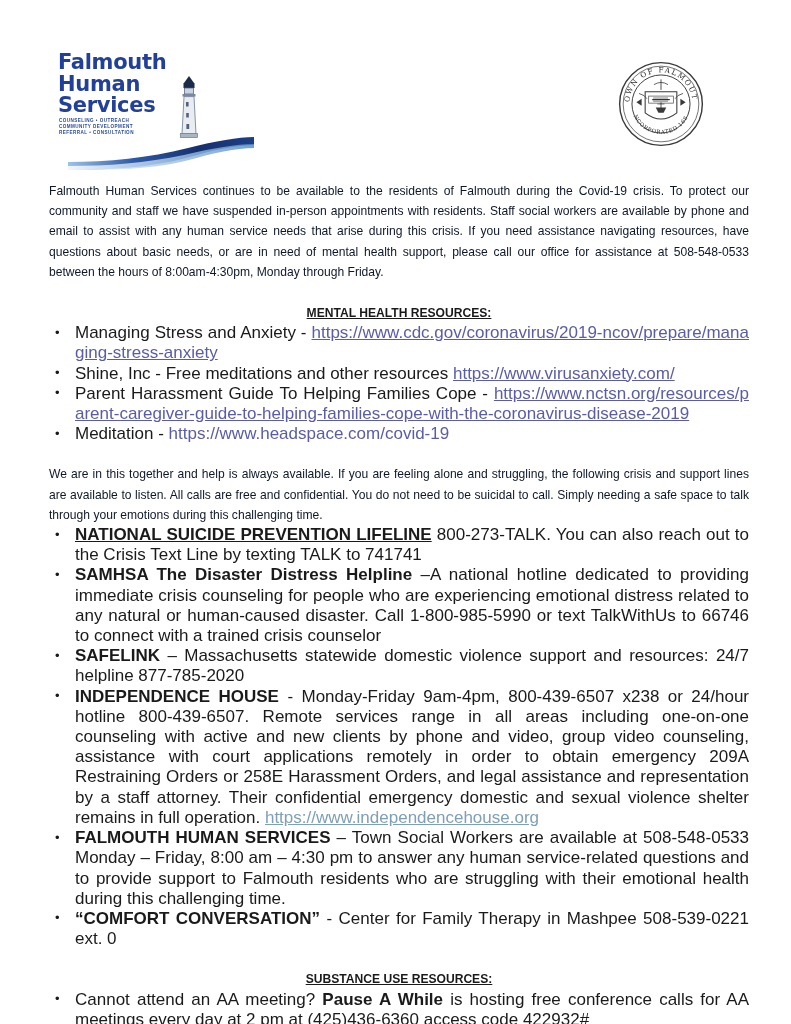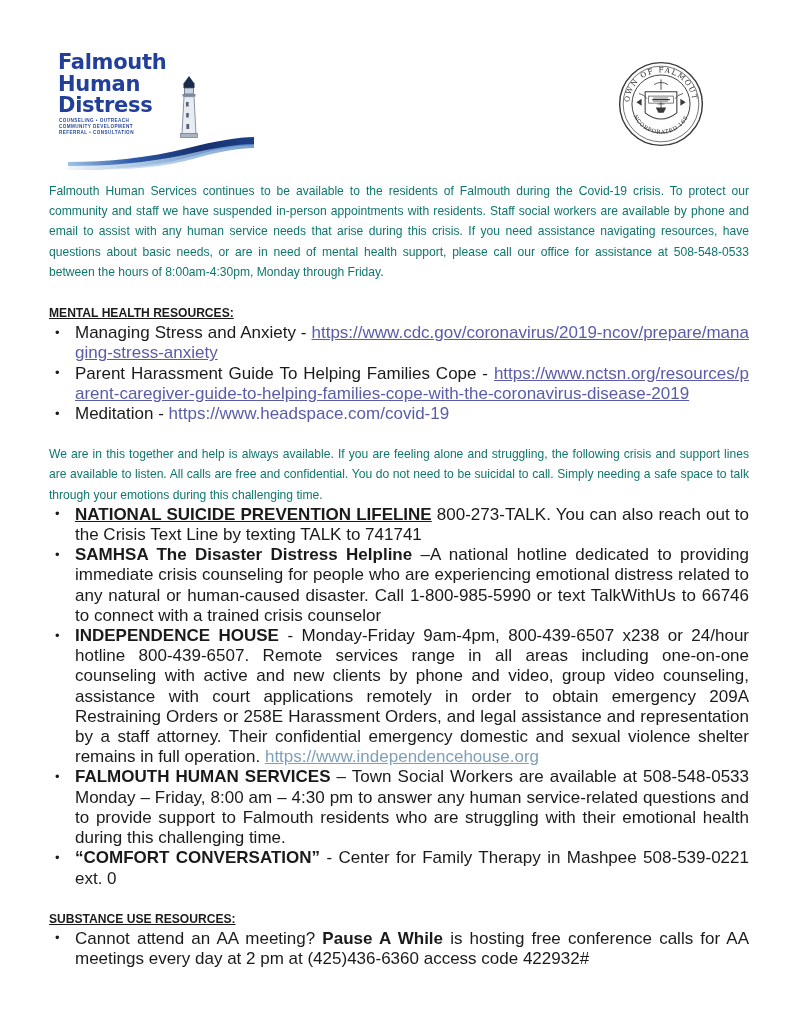--- a/index.html
+++ b/index.html
@@ -87,32 +87,33 @@
     position: absolute;
     left: 49px;
     top: 181px;
     width: 700px;
   }
   p.para {
     margin: 0 0 0 0;
     font-size: 12.1px;
     line-height: 20.2px;
     text-align: justify;
-    color: #0f766e;
+    color: #0f172a;
   }
   .spacer-md { height: 20px; }
   .spacer-lg { height: 21px; }
 
   h2.section-head {
     margin: 0;
     font-size: 12.1px;
     line-height: 20.2px;
     font-weight: bold;
     text-decoration: underline;
     color: #1a1a1a;
+    text-align: center;
   }
 
   ul.bullets {
     list-style: none;
     margin: 0;
     padding: 0;
   }
   ul.bullets > li {
     position: relative;
     padding-left: 21px;
@@ -186,21 +187,21 @@
         <path d="M8 20.6 L18 20.6 L20 58 L6 58 Z" fill="#e9edf2" stroke="#6b7a90" stroke-width="0.8"></path>
         <rect x="10" y="26" width="2.6" height="4.5" fill="#53627a"></rect>
         <rect x="10.2" y="37" width="2.6" height="4.5" fill="#53627a"></rect>
         <rect x="10.4" y="48" width="2.8" height="5" fill="#53627a"></rect>
         <rect x="4.5" y="57.5" width="17" height="4" fill="#aab5c4" stroke="#6b7a90" stroke-width="0.7"></rect>
       </svg>
 
       <div class="logo-wordmark">
         <span>Falmouth</span>
         <span>Human</span>
-        <span>Distress</span>
+        <span>Services</span>
       </div>
 
       <div class="logo-tagline">
         <span>COUNSELING  •  OUTREACH</span>
         <span>COMMUNITY DEVELOPMENT</span>
         <span>REFERRAL  •  CONSULTATION</span>
       </div>
     </div>
 
     <svg class="seal" viewBox="0 0 100 100">
@@ -237,31 +238,33 @@
   <div class="content">
 
     <p class="para">Falmouth Human Services continues to be available to the residents of Falmouth during the Covid-19 crisis. To protect our community and staff we have suspended in-person appointments with residents. Staff social workers are available by phone and email to assist with any human service needs that arise during this crisis. If you need assistance navigating resources, have questions about basic needs, or are in need of mental health support, please call our office for assistance at 508-548-0533 between the hours of 8:00am-4:30pm, Monday through Friday.</p>
 
     <div class="spacer-lg"></div>
 
     <h2 class="section-head">MENTAL HEALTH RESOURCES:</h2>
 
     <ul class="bullets">
       <li><span>Managing Stress and Anxiety - </span><a class="lnk" href="#">https://www.cdc.gov/coronavirus/2019-ncov/prepare/managing-stress-anxiety</a></li>
+      <li><span>Shine, Inc - Free meditations and other resources  </span><a class="lnk" href="#">https://www.virusanxiety.com/</a></li>
       <li><span>Parent Harassment Guide To Helping Families Cope - </span><a class="lnk" href="#">https://www.nctsn.org/resources/parent-caregiver-guide-to-helping-families-cope-with-the-coronavirus-disease-2019</a></li>
       <li><span>Meditation - </span><a class="lnk-plain" href="#">https://www.headspace.com/covid-19</a></li>
     </ul>
 
     <div class="spacer-md"></div>
 
     <p class="para">We are in this together and help is always available. If you are feeling alone and struggling, the following crisis and support lines are available to listen. All calls are free and confidential. You do not need to be suicidal to call. Simply needing a safe space to talk through your emotions during this challenging time.</p>
 
     <ul class="bullets tight">
       <li><b class="uline-gap">NATIONAL SUICIDE PREVENTION LIFELINE</b><span> 800-273-TALK.  You can also reach out to the Crisis Text Line by texting TALK to 741741</span></li>
       <li><b>SAMHSA The Disaster Distress Helpline</b><span> –A national hotline dedicated to providing immediate crisis counseling for people who are experiencing emotional distress related to any natural or human-caused disaster. Call 1-800-985-5990 or text TalkWithUs to 66746 to connect with a trained crisis counselor</span></li>
+      <li><b>SAFELINK</b><span> – Massachusetts statewide domestic violence support and resources: 24/7 helpline 877-785-2020</span></li>
       <li><b>INDEPENDENCE HOUSE</b><span> - Monday-Friday 9am-4pm, 800-439-6507 x238 or 24/hour hotline 800-439-6507.  Remote services range in all areas including one-on-one counseling with active and new clients by phone and video, group video counseling, assistance with court applications remotely in order to obtain emergency 209A Restraining Orders or 258E Harassment Orders, and legal assistance and representation by a staff attorney.  Their confidential emergency domestic and sexual violence shelter remains in full operation.  </span><a class="lnk-teal" href="#">https://www.independencehouse.org</a></li>
       <li><b>FALMOUTH HUMAN SERVICES</b><span> – Town Social Workers are available at 508-548-0533 Monday – Friday, 8:00 am – 4:30 pm to answer any human service-related questions and to provide support to Falmouth residents who are struggling with their emotional health during this challenging time.</span></li>
       <li><b>“COMFORT CONVERSATION”</b><span> - Center for Family Therapy in Mashpee 508-539-0221 ext. 0</span></li>
     </ul>
 
     <div class="spacer-md"></div>
 
     <h2 class="section-head">SUBSTANCE USE RESOURCES:</h2>
 
     <ul class="bullets">

